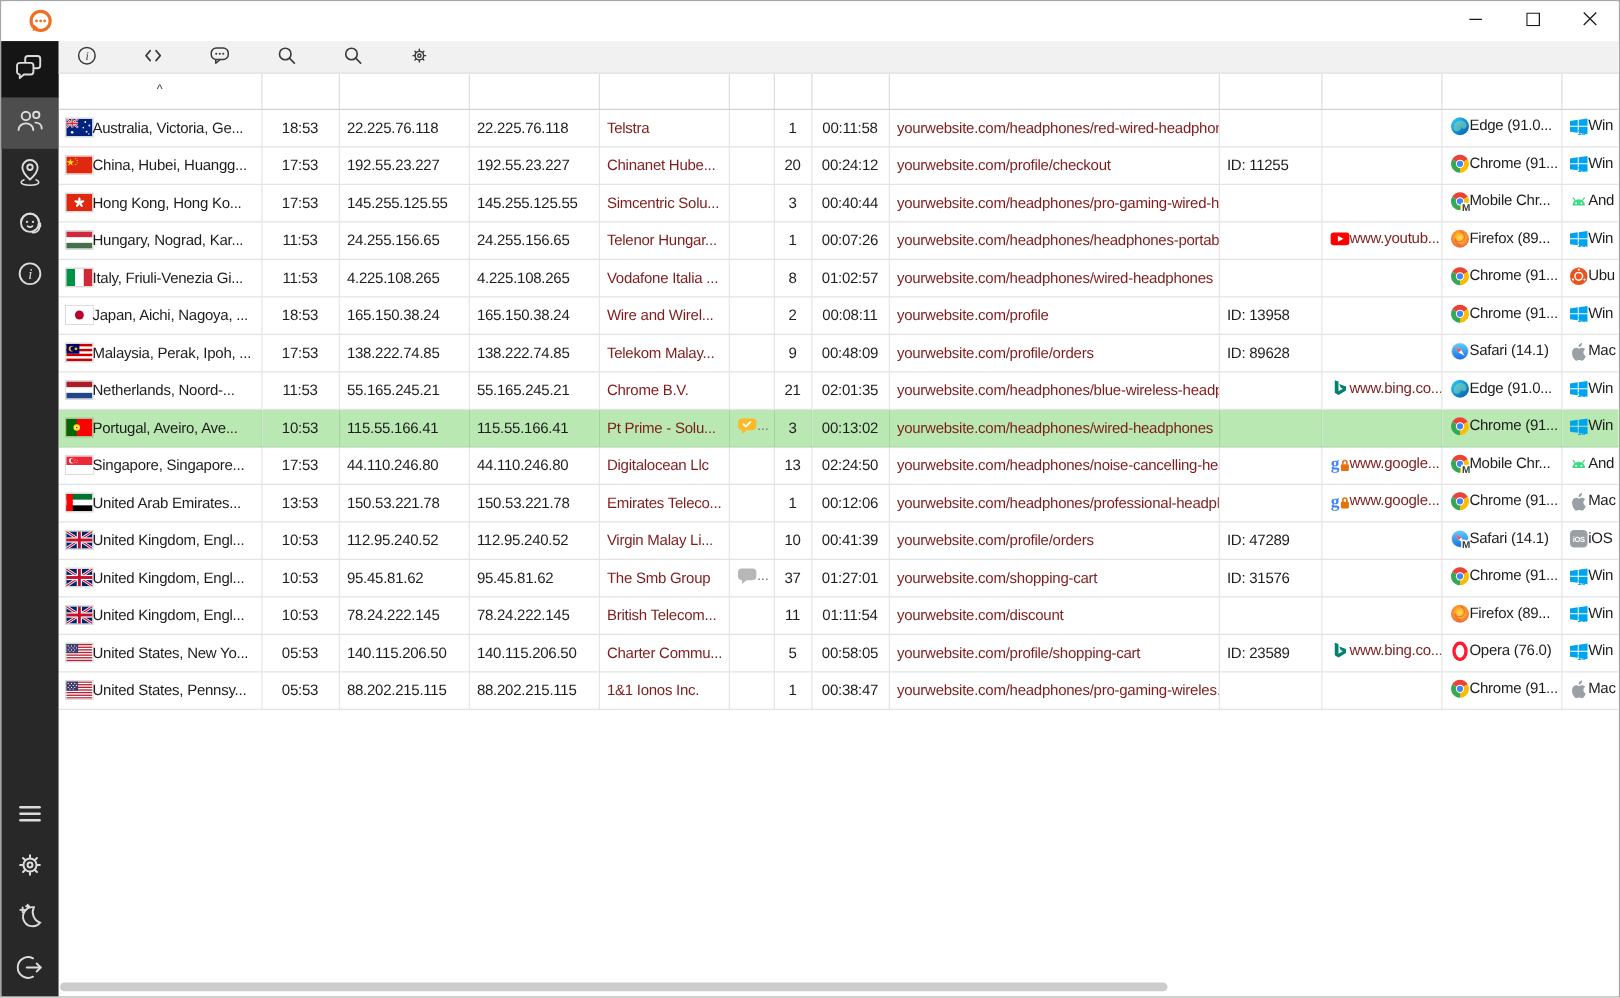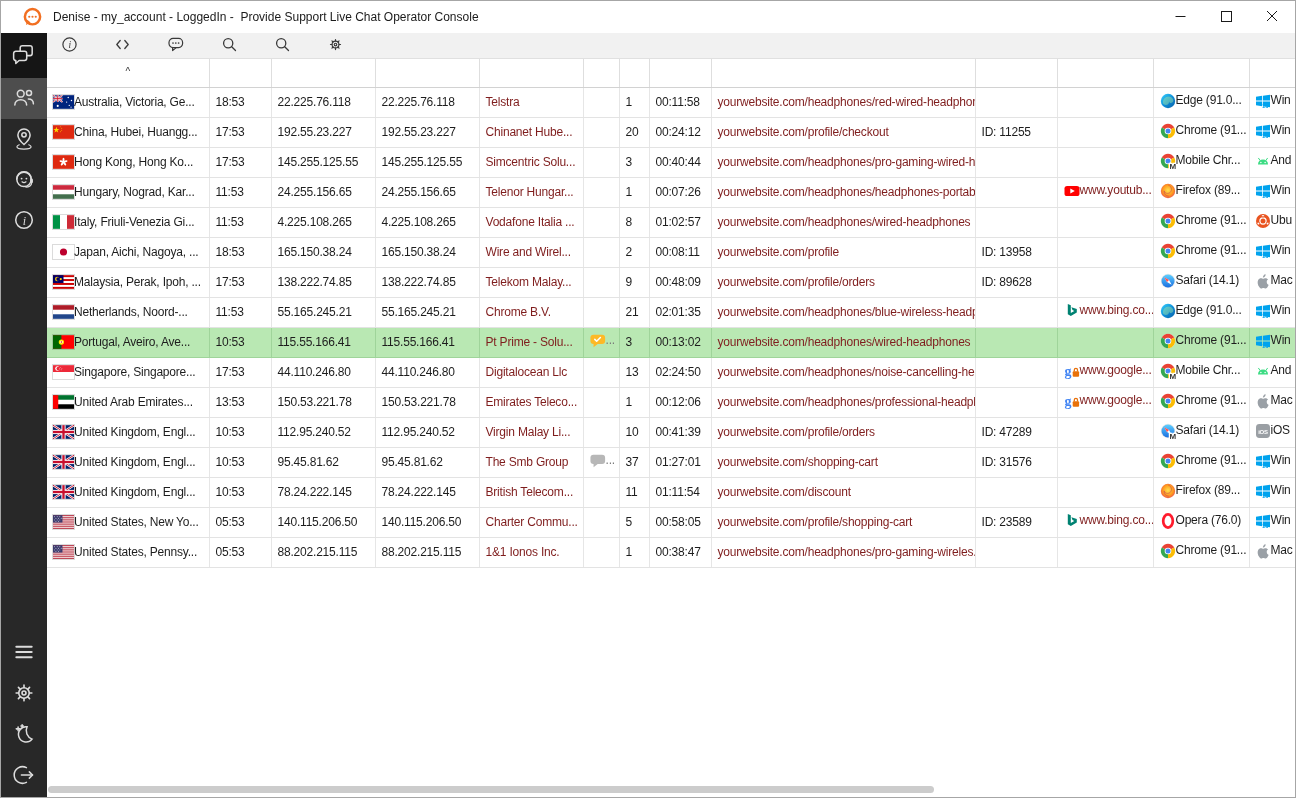--- a/index.html
+++ b/index.html
@@ -35,21 +35,21 @@
              border-right:1px solid #dedede; border-bottom:1px solid #d2d2d2;
              padding:0 2px; text-align:center; white-space:nowrap; overflow:hidden; }
   thead th:last-child { border-right:none; }
   .th-wrap { display:flex; flex-direction:column; align-items:center; justify-content:center; }
   .caret { font-size:10px; line-height:6px; color:#333; height:7px; }
   tbody td { height:30px; font-size:12px; letter-spacing:-0.2px; color:#1d1d1d;
              border-right:1px solid #e6e6e6; border-bottom:1px solid #e3e3e3;
              padding:0 6px; white-space:nowrap; overflow:hidden; vertical-align:middle; }
   tbody td:last-child { border-right:none; padding:0 0 0 5px;margin-top:15px; }
   tr.selected td { background:#b9e8b3; border-right-color:#9fd49a; border-bottom-color:#9fd49a; }
-  .c-center { }
+  .c-center { text-align:center; }
   .cellflex { display:flex; align-items:flex-start; gap:0; min-width:0; }
   .flag { width:21px; height:14px; flex:0 0 21px; box-shadow:0 0 0 1px rgba(0,0,0,.14); font-size:0; }
   .flag svg { display:block; }
   .link { color:#7f1d1d; }
   .more-dots { color:#7a7a7a; font-size:12px; }
   .ic16 { width:16px; height:16px; flex:0 0 16px; }
   .loc-text { overflow:hidden; }
   
   .hscroll { position:absolute; left:0; right:0; bottom:5px; height:8px; }
   .hthumb { position:absolute; left:1px; top:0; width:886px; height:7px; background:#cccccc; border-radius:4px; }
@@ -60,21 +60,20 @@
 <div class="titlebar">
   <span class="logo">
     <svg viewBox="0 0 22 22" width="21" height="21">
       <circle cx="11" cy="10.2" r="8" fill="#fff" stroke="#f26f21" stroke-width="2.6"></circle>
       <polygon points="4.2,18.8 9,16.2 5.6,13.4" fill="#f26f21"></polygon>
       <circle cx="7.6" cy="10.2" r="1.15" fill="#f26f21"></circle>
       <circle cx="11" cy="10.2" r="1.15" fill="#f26f21"></circle>
       <circle cx="14.4" cy="10.2" r="1.15" fill="#f26f21"></circle>
     </svg>
   </span>
-  <span class="wintitle">Denise - my_account - LoggedIn -  Provide Support Live Chat Operator Console</span>
   <div class="winctrls">
       <div class="ctrl">
         <span><svg width="11" height="11" viewBox="0 0 11 11">
             <line x1="0.5" y1="5.5" x2="10.5" y2="5.5" stroke="#1a1a1a" stroke-width="1"></line>
           </svg></span>
       </div>
       <div class="ctrl">
         <span><svg width="11" height="11" viewBox="0 0 11 11">
             <rect x="0.5" y="0.5" width="10" height="10" fill="none" stroke="#1a1a1a" stroke-width="1"></rect>
           </svg></span>

